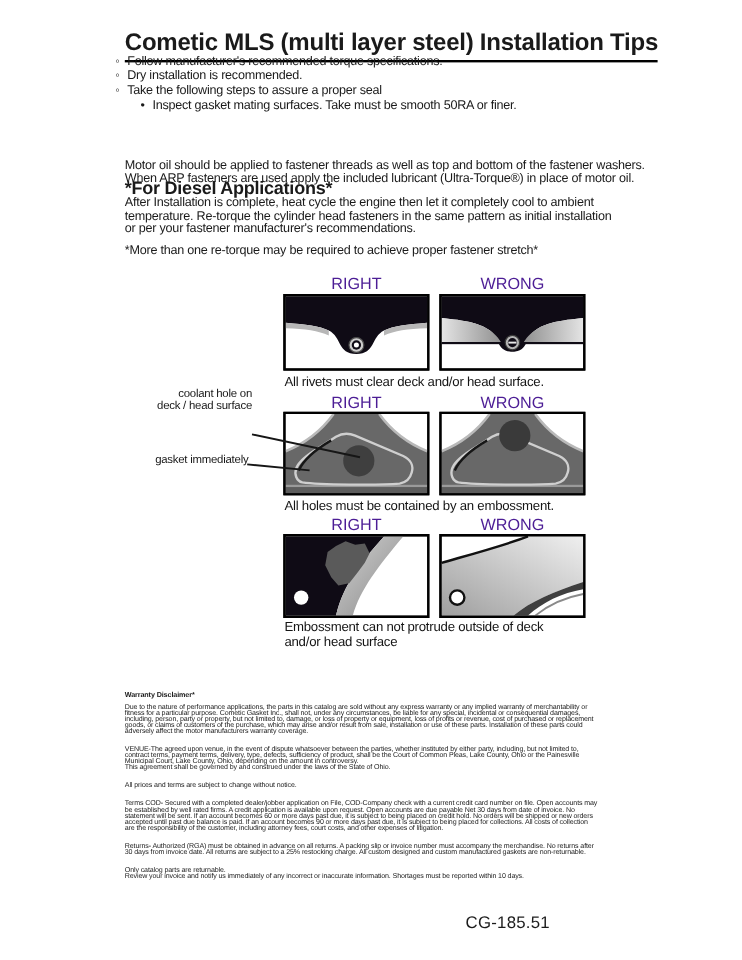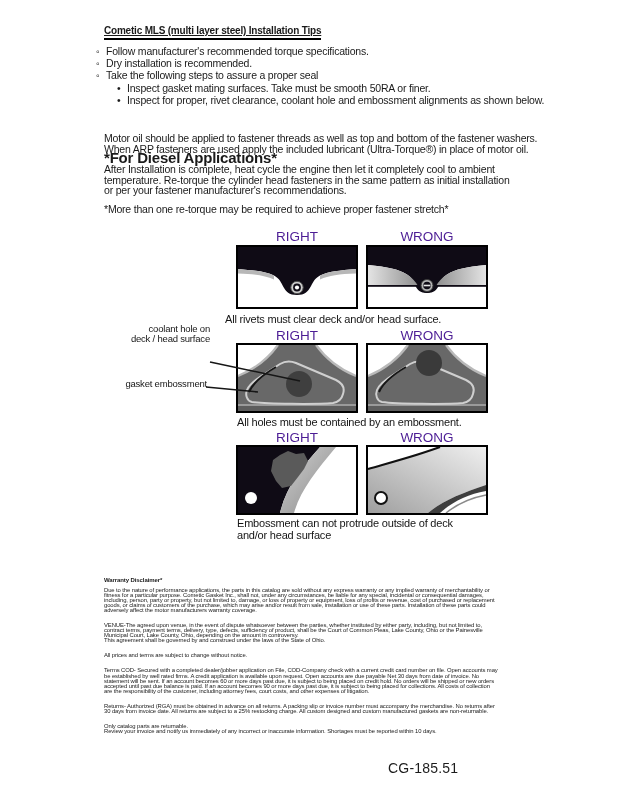--- a/index.html
+++ b/index.html
@@ -3,22 +3,22 @@
 <meta charset="utf-8">
 <style>
   html,body{margin:0;padding:0;background:#fff;}
   #page{
     position:relative;width:618px;height:800px;background:#ffffff;overflow:hidden;
     font-family:"Liberation Sans", sans-serif;color:#1a1a1a;
   }
   .abs{position:absolute;}
   
   #title{
-    left:104px;top:25px;font-size:10px;font-weight:bold;letter-spacing:-0.2px;
-    border-bottom:2px solid #000;padding-bottom:2px;white-space:nowrap;text-decoration:underline;
+    left:104px;top:25px;font-size:20px;font-weight:bold;letter-spacing:-0.2px;
+    border-bottom:2px solid #000;padding-bottom:2px;white-space:nowrap;
   }
   
   #bullets{left:96px;top:45px;font-size:10.5px;letter-spacing:-0.2px;line-height:12.2px;}
   .b-item{position:relative;padding-left:10px;white-space:nowrap;}
   .b-item::before{content:"◦";position:absolute;left:0;top:0;font-size:10.5px;}
   .sb-item{position:relative;padding-left:10px;margin-left:21px;white-space:nowrap;}
   .sb-item::before{content:"•";position:absolute;left:0;top:0;font-size:10.5px;}
   
   #diesel-heading{left:104px;top:116px;font-size:15px;font-weight:bold;letter-spacing:-0.2px;margin-top:33px;}
   .para{font-size:10.5px;letter-spacing:-0.2px;line-height:10.7px;white-space:pre-line;}
@@ -43,21 +43,20 @@
 
 <div id="page">
 
   <div id="title" class="abs">Cometic MLS (multi layer steel) Installation Tips</div>
 
   <div id="bullets" class="abs">
     <div class="b-item">Follow manufacturer's recommended torque specifications.</div>
     <div class="b-item">Dry installation is recommended.</div>
     <div class="b-item">Take the following steps to assure a proper seal</div>
     <div class="sb-item">Inspect gasket mating surfaces.  Take must be smooth 50RA or finer.</div>
-    <div class="sb-item">Inspect for proper, rivet clearance, coolant hole and embossment alignments as shown below.</div>
   </div>
 
   <div id="diesel-heading" class="abs">*For Diesel Applications*</div>
   <div id="diesel-p1" class="abs para">Motor oil should be applied to fastener threads as well as top and bottom of the fastener washers.
 When ARP fasteners are used apply the included lubricant (Ultra-Torque®) in place of motor oil.</div>
   <div id="diesel-p2" class="abs para">After Installation is complete, heat cycle the engine then let it completely cool to ambient
 temperature. Re-torque the cylinder head fasteners in the same pattern as initial installation
 or per your fastener manufacturer's recommendations.</div>
   <div id="diesel-note" class="abs para">*More than one re-torque may be required to achieve proper fastener stretch*</div>
 
@@ -91,28 +90,28 @@
     <path d="M2,20 C22,22 32,24 41,29.5 C46,32.5 50,37 52,41 L2,41 Z" fill="url(#r1wL)"></path>
     <path d="M120,20 C100,22 90,24 81,29.5 C76,32.5 72,37 70,41 L120,41 Z" fill="url(#r1wR)"></path>
     <rect x="2" y="40" width="118" height="1.8" fill="#0f0b15"></rect>
     <path d="M52,41 C55,45 57,48 61,48 C65,48 67,45 70,41 Z" fill="#0f0b15"></path>
     <circle cx="61" cy="40.5" r="6" fill="#b5b5b5" stroke="#3a3a3a" stroke-width="1"></circle>
     <circle cx="61" cy="40.5" r="3.8" fill="#0f0b15"></circle>
     <rect x="57.6" y="39.7" width="6.8" height="1.6" fill="#e9e9e9"></rect>
     <rect x="1" y="1" width="120" height="62" fill="none" stroke="#000" stroke-width="2"></rect>
   </svg>
 
-  <div class="abs cap" style="left:225px;top:313px;">All rivets must clear deck and/or head surface.</div>
+  <div class="abs cap" style="left:237px;top:313px;">All rivets must clear deck and/or head surface.</div>
 
   <div class="abs rw-label" style="left:236px;top:328px;">RIGHT</div>
   <div class="abs rw-label" style="left:366px;top:328px;">WRONG</div>
 
   <div class="abs ann" style="left:112px;top:324px;width:98px;">coolant hole on
 deck / head surface</div>
-  <div class="abs ann" style="left:112px;top:379px;width:95px;">gasket embossment</div>
+  <div class="abs ann" style="left:112px;top:379px;width:95px;">gasket immediately</div>
 
   <svg class="abs panel" style="left:236px;top:343px;" width="122" height="70" viewBox="0 0 122 70">
     <rect x="1" y="1" width="120" height="68" fill="#ffffff" stroke="#000" stroke-width="2"></rect>
     <rect x="2" y="2" width="118" height="66" fill="#686868"></rect>
     <path d="M2,2 H42 C34,13 22,25 2,33 Z" fill="#ffffff"></path>
     <path d="M120,2 H80 C88,13 100,25 120,33 Z" fill="#ffffff"></path>
     <path d="M42,2 C34,13 22,25 2,33" stroke="#b9b9b9" stroke-width="2.2" fill="none"></path>
     <path d="M80,2 C88,13 100,25 120,33" stroke="#b9b9b9" stroke-width="2.2" fill="none"></path>
     <rect x="2" y="61" width="118" height="2" fill="#9a9a9a"></rect>
     <rect x="2" y="63" width="118" height="5" fill="#5d5d5d"></rect>

